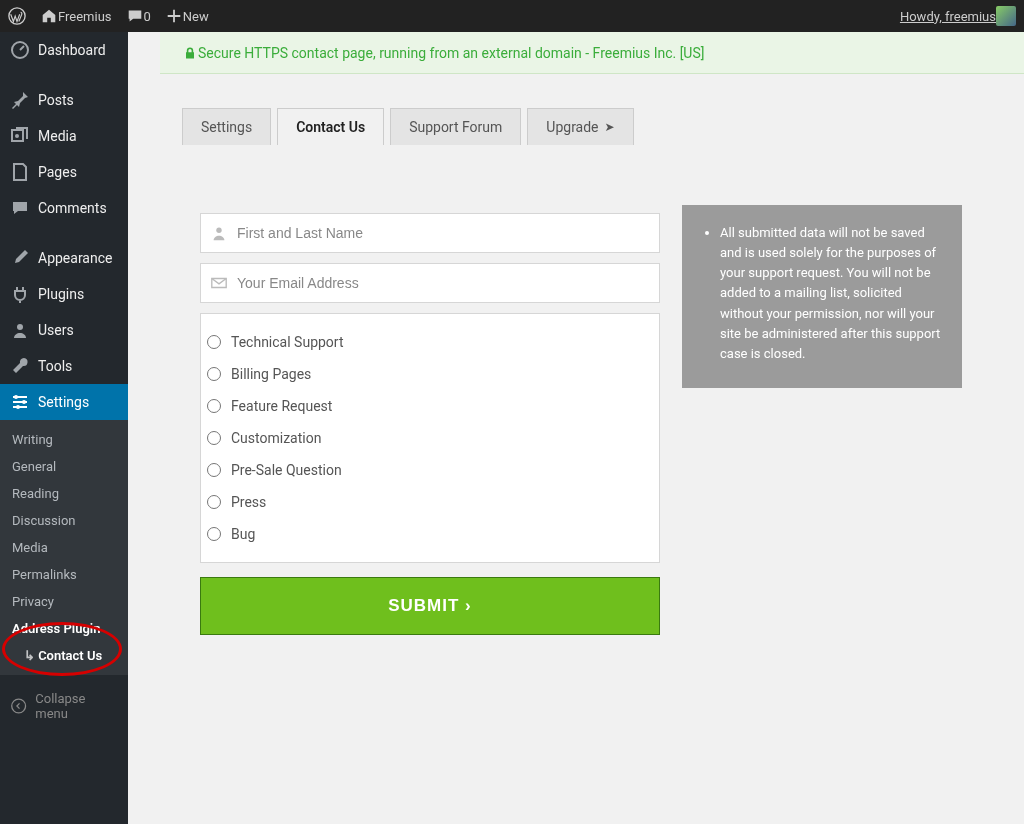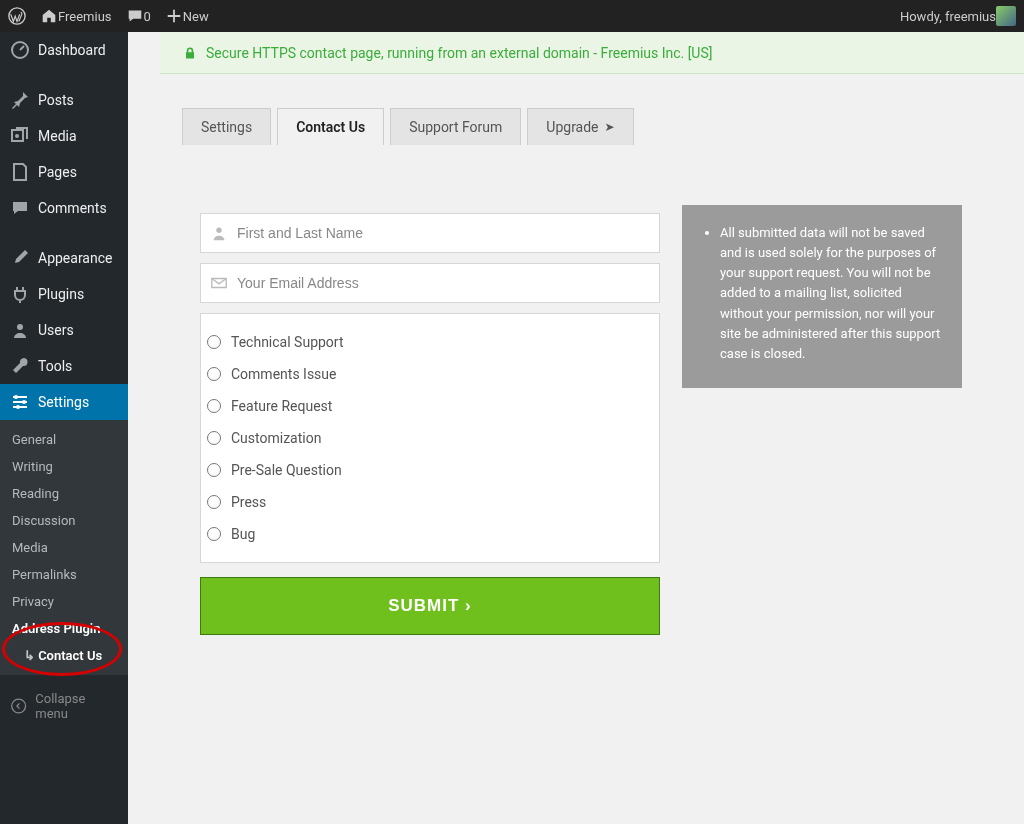--- a/index.html
+++ b/index.html
@@ -1,21 +1,21 @@
 <!DOCTYPE html>
 <html><head>
 <meta charset="utf-8">
 <style>
 * { box-sizing: border-box; margin: 0; padding: 0; }
 body { font-family: -apple-system, BlinkMacSystemFont, "Segoe UI", Roboto, sans-serif; font-size: 13px; background: #f1f1f1; width: 1024px; height: 824px; overflow: hidden; position: relative; }
 
 
 .admin-bar { position: absolute; top: 0; left: 0; right: 0; height: 32px; background: #222; color: #ccc; display: flex; align-items: center; justify-content: space-between; padding: 0 8px; font-size: 13px; z-index: 100; }
 .admin-bar-left { display: flex; align-items: center; gap: 14px; }
-.admin-bar-right { display: flex; align-items: center; gap: 8px; }
+.admin-bar-right { display: flex; align-items: center; gap: 8px; text-decoration: underline; }
 .admin-bar .item { display: flex; align-items: center; color: #ccc; cursor: pointer; }
 .admin-bar svg { width: 18px; height: 18px; }
 .avatar { width: 20px; height: 20px; background: linear-gradient(135deg,#8c6,#468); border-radius: 2px; }
 
 
 .sidebar { position: absolute; top: 32px; left: 0; bottom: 0; width: 128px; background: #23282d; color: #eee; font-size: 14px; }
 .menu-item { display: flex; align-items: center; gap: 8px; padding: 8px 10px; color: #eee; cursor: pointer; }
 .menu-item svg, .menu-item .mi-icon { width: 20px; height: 20px; color: #a0a5aa; flex-shrink: 0; }
 .menu-item.current { background: #0073aa; color: #fff; position: relative; }
 .menu-item.current svg { color: #fff; }
@@ -25,21 +25,21 @@
 .submenu .sub-item.bold { color: #fff; font-weight: 600; }
 .submenu .sub-item.indent { padding-left: 24px; color: #fff; font-weight: 600; }
 .collapse-row { margin-top: 8px; padding: 8px 10px; color: #888; display: flex; align-items: center; gap: 8px; cursor: pointer; font-size: 13px; }
 .collapse-row svg { width: 18px; height: 18px; }
 
 
 .red-circle { position: absolute; border: 3px solid #d60000; border-radius: 50%; pointer-events: none; }
 
 
 .main { position: absolute; top: 32px; left: 160px; right: 0; bottom: 0; background: #f1f1f1; overflow: auto; }
-.secure-bar { background: #eaf5e6; border-bottom: 1px solid #cfe6c6; height: 42px; display: flex; align-items: center; padding: 8px 22px; color: #3bad3b; font-size: 14px; gap: 8px; }
+.secure-bar { background: #eaf5e6; border-bottom: 1px solid #cfe6c6; height: 42px; display: flex; align-items: center; padding: 8px 22px; color: #3bad3b; font-size: 14px; }
 .secure-bar svg { width: 16px; height: 16px; }
 
 .tabs { display: flex; gap: 6px; margin: 34px 0 0 22px; }
 .tab { background: #e4e4e4; border: 1px solid #ccc; border-bottom: none; padding: 10px 18px; color: #555; font-size: 14px; cursor: pointer; display: flex; align-items: center; gap: 6px; }
 .tab.active { background: #f1f1f1; color: #222; font-weight: 600; }
 .tab .arrow { font-size: 12px; }
 
 .content-row { display: flex; gap: 22px; margin: 60px 22px 0 40px; align-items: flex-start; }
 .form-col { flex: 1; max-width: 460px; }
 .faq-col { width: 280px; background: #9b9b9b; color: #fff; padding: 18px 20px 24px; }
@@ -160,22 +160,22 @@
   <div class="menu-item current">
       <svg viewBox="0 0 20 20" fill="currentColor">
         <path d="M3 5h14M3 10h14M3 15h14" stroke="currentColor" stroke-width="2"></path>
         <circle cx="6" cy="5" r="2"></circle>
         <circle cx="14" cy="10" r="2"></circle>
         <circle cx="8" cy="15" r="2"></circle>
       </svg>
       <span>Settings</span>
     </div>
   <div class="submenu">
+    <div class="sub-item">Writing</div>
     <div class="sub-item">General</div>
-    <div class="sub-item">Writing</div>
     <div class="sub-item">Reading</div>
     <div class="sub-item">Discussion</div>
     <div class="sub-item">Media</div>
     <div class="sub-item">Permalinks</div>
     <div class="sub-item">Privacy</div>
     <div class="sub-item bold">Address Plugin</div>
     <div class="sub-item indent"><span style="opacity:.7">↳ </span><span>Contact Us</span></div>
   </div>
   <div class="collapse-row">
     <svg viewBox="0 0 20 20" fill="currentColor">
@@ -226,21 +226,21 @@
           </span>
         <input type="text" placeholder="Your Email Address" style="">
       </div>
       <div class="radio-box">
         <label class="radio-row">
             <input type="radio" name="t" style="">
             <span>Technical Support</span>
           </label>
         <label class="radio-row">
             <input type="radio" name="t" style="">
-            <span>Comments Issue</span>
+            <span>Billing Pages</span>
           </label>
         <label class="radio-row">
             <input type="radio" name="t" style="">
             <span>Feature Request</span>
           </label>
         <label class="radio-row">
             <input type="radio" name="t" style="">
             <span>Customization</span>
           </label>
         <label class="radio-row">

